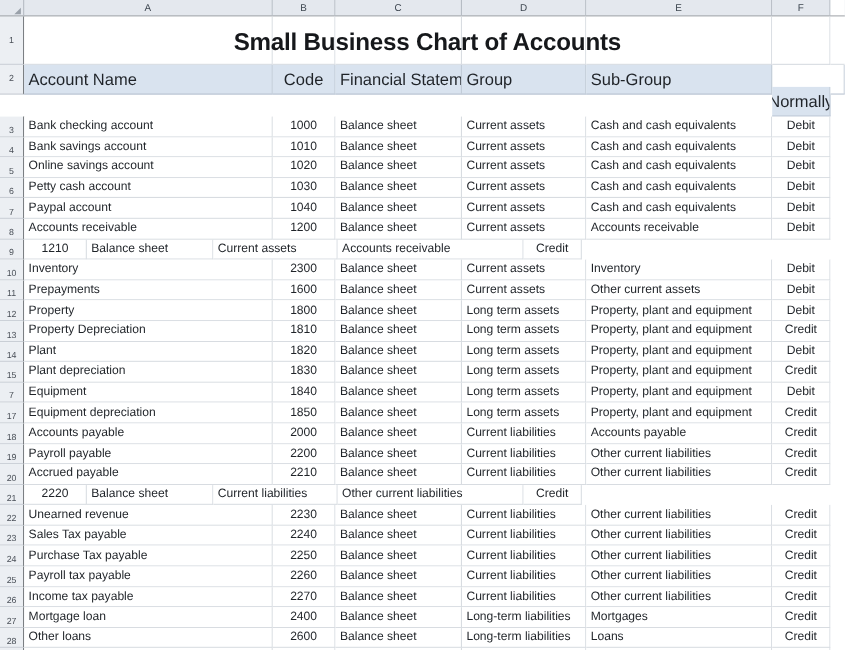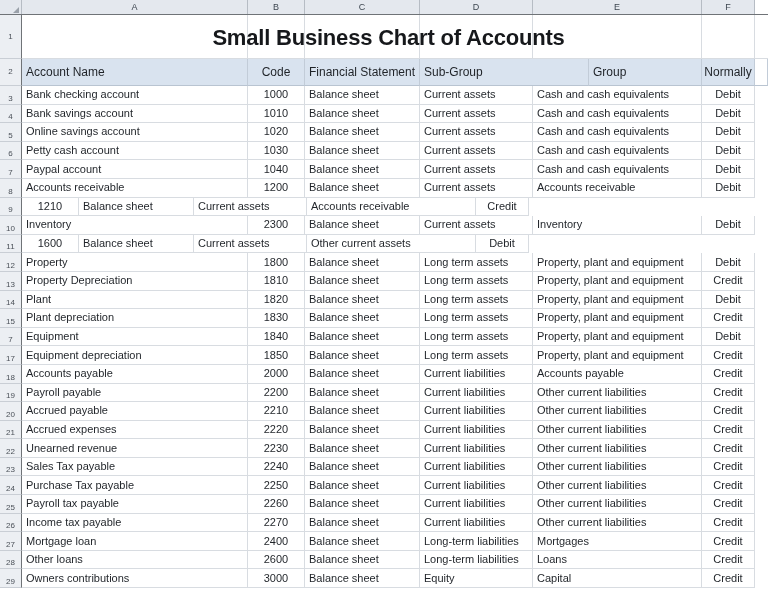--- a/index.html
+++ b/index.html
@@ -130,27 +130,27 @@
     color: #16181b;
     letter-spacing: -0.2px;
     white-space: nowrap;
   }
 
   
   .head-row .rownum { height: 27px; align-items: center; padding-bottom: 0; }
   .head-row .cell {
     height: 27px;
     background: #d9e3ef;
-    font-size: 12px;
+    font-size: 15px;
     color: #1f2328;
     border-right: 1px solid #c2ccd8;
     border-bottom: 1px solid #b9c4d1;
   }
   .head-row .c-b { justify-content: center; }
-  .head-row .c-f { justify-content: center; }
+  .head-row .c-f { justify-content: center; margin-top: 20px; }
   .head-row .c-tail { background: #ffffff; }
 
   
   .data-row .rownum { height: 18.6px; }
   .data-row .cell { height: 18.6px; }
 </style>
 </head>
 <body>
 
 <div id="sheet">
@@ -179,22 +179,22 @@
       <div class="cell c-e"></div>
       <div class="cell c-f"></div>
       <div class="cell c-tail"></div>
     </div>
 
     <div class="row head-row">
       <div class="rownum">2</div>
       <div class="cell c-a">Account Name</div>
       <div class="cell c-b">Code</div>
       <div class="cell c-c">Financial Statement</div>
+      <div class="cell c-d">Group</div>
       <div class="cell c-e">Sub-Group</div>
-      <div class="cell c-d">Group</div>
       <div class="cell c-f">Normally</div>
       <div class="cell c-tail"></div>
     </div>
 
     <div id="data-rows">
         <div class="row data-row">
           <div class="rownum">3</div>
           <div class="cell c-a">Bank checking account</div>
           <div class="cell c-b">1000</div>
           <div class="cell c-c">Balance sheet</div>
@@ -267,20 +267,21 @@
           <div class="cell c-a">Inventory</div>
           <div class="cell c-b">2300</div>
           <div class="cell c-c">Balance sheet</div>
           <div class="cell c-d">Current assets</div>
           <div class="cell c-e">Inventory</div>
           <div class="cell c-f">Debit</div>
           <div class="cell c-tail"></div>
         </div>
         <div class="row data-row">
           <div class="rownum">11</div>
+          <div class="cell c-a">Prepayments</div>
           <div class="cell c-b">1600</div>
           <div class="cell c-c">Balance sheet</div>
           <div class="cell c-d">Current assets</div>
           <div class="cell c-e">Other current assets</div>
           <div class="cell c-f">Debit</div>
           <div class="cell c-tail"></div>
         </div>
         <div class="row data-row">
           <div class="rownum">12</div>
           <div class="cell c-a">Property</div>
@@ -366,21 +367,20 @@
           <div class="cell c-a">Accrued payable</div>
           <div class="cell c-b">2210</div>
           <div class="cell c-c">Balance sheet</div>
           <div class="cell c-d">Current liabilities</div>
           <div class="cell c-e">Other current liabilities</div>
           <div class="cell c-f">Credit</div>
           <div class="cell c-tail"></div>
         </div>
         <div class="row data-row">
           <div class="rownum">21</div>
-          <div class="cell c-a">Accrued expenses</div>
           <div class="cell c-b">2220</div>
           <div class="cell c-c">Balance sheet</div>
           <div class="cell c-d">Current liabilities</div>
           <div class="cell c-e">Other current liabilities</div>
           <div class="cell c-f">Credit</div>
           <div class="cell c-tail"></div>
         </div>
         <div class="row data-row">
           <div class="rownum">22</div>
           <div class="cell c-a">Unearned revenue</div>

